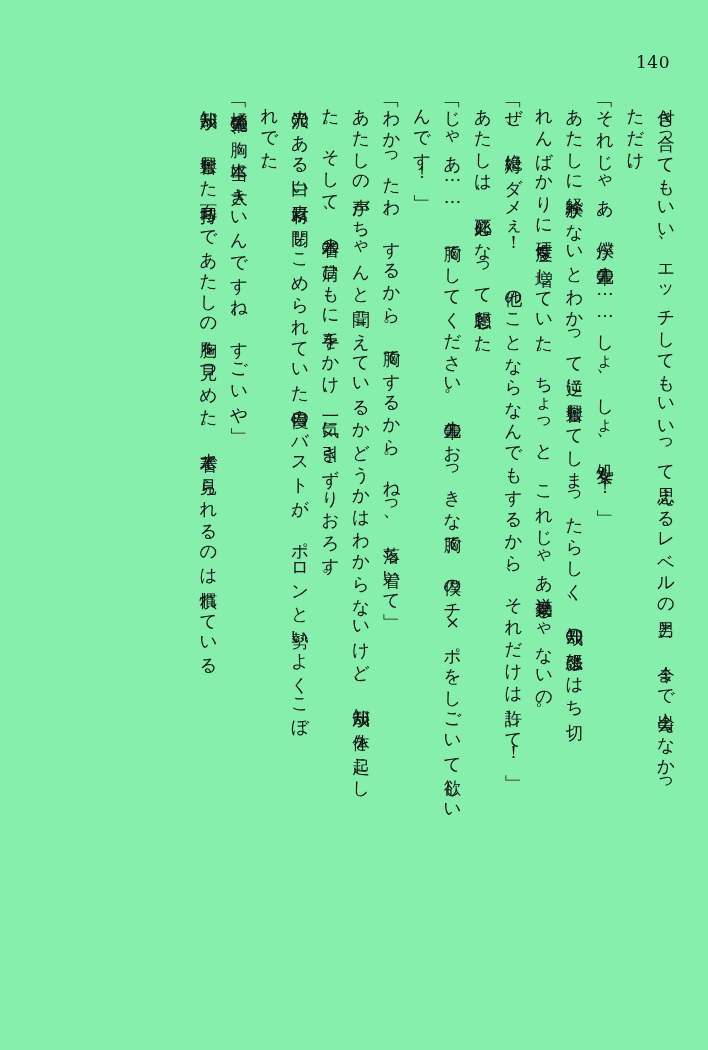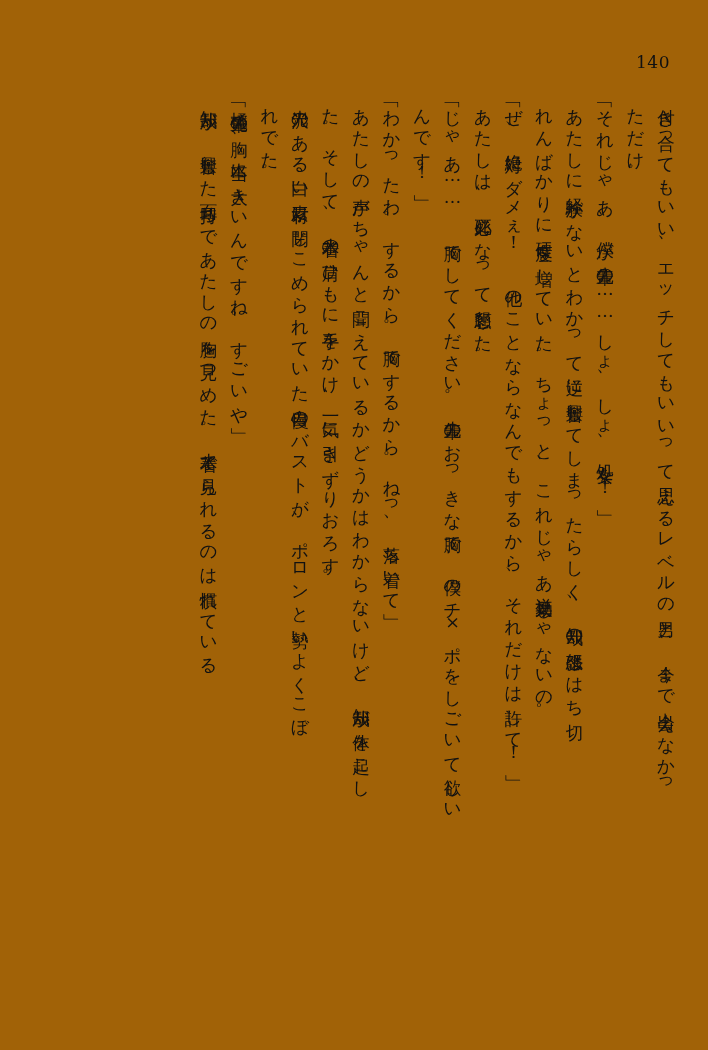--- a/index.html
+++ b/index.html
@@ -12,21 +12,21 @@
     height: 1050px;
     overflow: hidden;
     font-family: "DejaVu Serif", "Liberation Serif", serif;
     color: #111111;
   }
 
   .page {
     position: relative;
     width: 708px;
     height: 1050px;
-    background: #a16207;
+    background: #86efac;
     box-sizing: border-box;
   }
 
   
   .page-number {
     position: absolute;
     top: 52px;
     right: 38px;
     font-size: 17px;
     letter-spacing: 0.5px;

